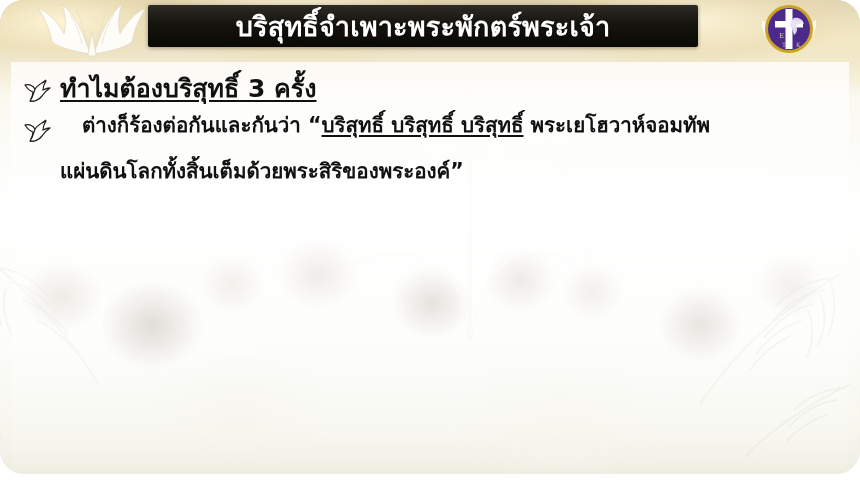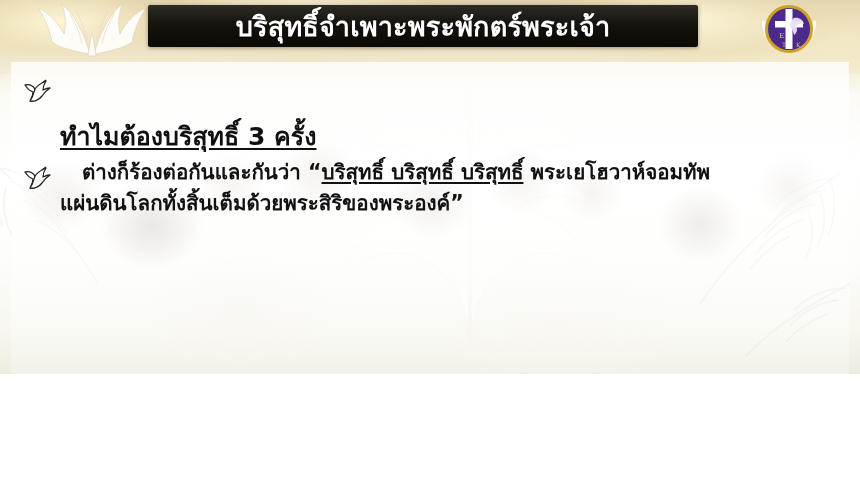--- a/index.html
+++ b/index.html
@@ -8,23 +8,24 @@
     padding: 0;
     background: #ffffff;
   }
   body {
     font-family: "DejaVu Sans", "Liberation Sans", sans-serif;
   }
 
   #slide {
     position: relative;
     width: 860px;
-    height: 374px;
+    height: 474px;
     overflow: hidden;
     background: #f3f1e8;
+    border-radius: 24px;
   }
 
   
   .bg-base {
     position: absolute;
     inset: 0;
     background:
       linear-gradient(180deg,
         #e7dcc0 0%,
         #efe7cf 6%,
@@ -164,21 +165,20 @@
     line-height: 1.16;
     white-space: nowrap;
   }
 
   .line-1 { padding-left: 22px; margin-top: 12px; }
   .line-1 .ln-text {
     font-size: 25px;
     font-weight: bold;
     text-decoration: underline;
     text-underline-offset: 3px;
-    margin-top: 48px;
   }
 
   .line-2 { padding-left: 22px; margin-top: 10px; }
   .line-2 .ln-text {
     font-size: 21px;
     font-weight: bold;
   }
 
   .line-3 { padding-left: 22px; margin-top: 10px; }
   .line-3 .ln-text {
@@ -186,21 +186,21 @@
     font-weight: bold;
     margin-left: 22px;
   }
   .line-3 .ln-text u {
     text-decoration: underline;
     text-underline-offset: 3px;
   }
 
   .line-4 {
     padding-left: 60px;
-    margin-top: 1px;
+    margin-top: 16px;
   }
   .line-4 .ln-text {
     font-size: 20.5px;
     font-weight: bold;
   }
 </style>
 </head>
 <body>
 
 <div id="slide">

